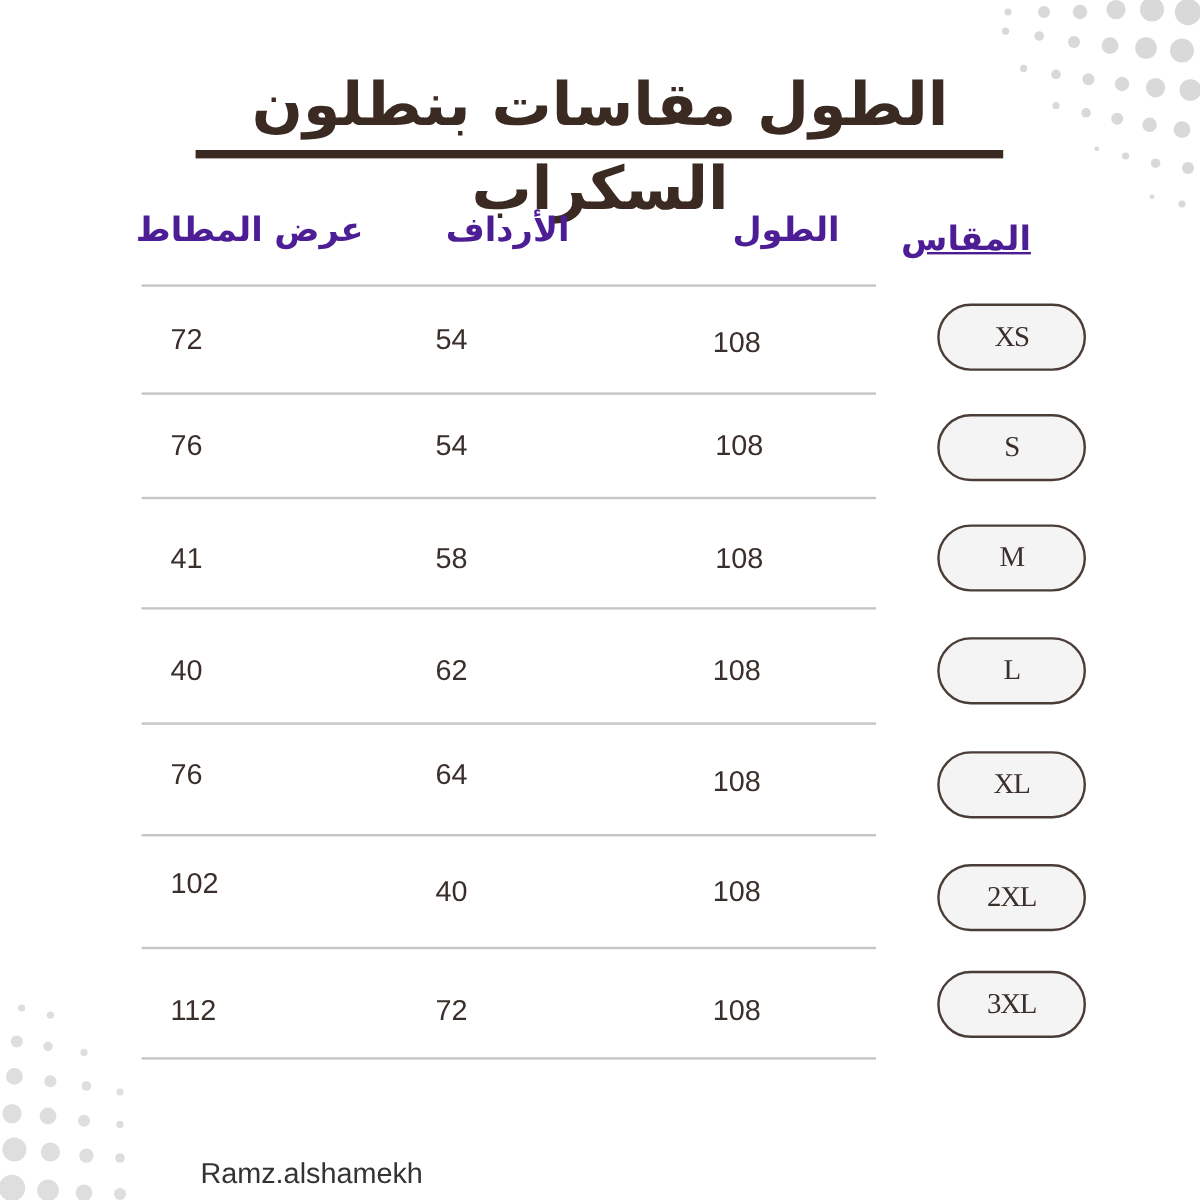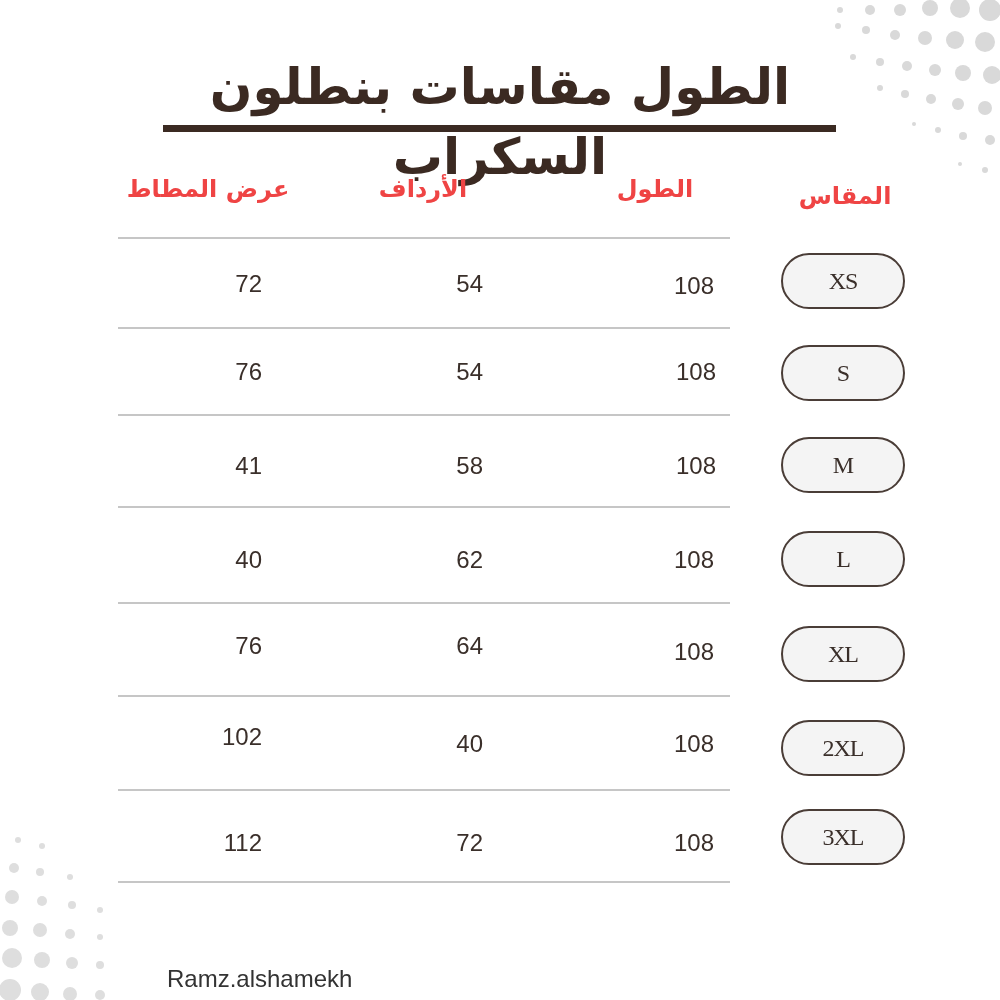--- a/index.html
+++ b/index.html
@@ -12,32 +12,32 @@
     .dots-bl { left: 0; bottom: 0; width: 200px; height: 200px; }
     .title {
       position: absolute; left: 130px; top: 52px; width: 740px; text-align: center;
       font-size: 50px; font-weight: bold; color: #3b2a22; direction: rtl; line-height: 70px;
       letter-spacing: 1px;
     }
     .title-underline {
       position: absolute; left: 163px; top: 125px; width: 673px; height: 7px; background: #3b2a22;
     }
     .hdr {
-      position: absolute; font-size: 24px; font-weight: bold; color: #ef4444; direction: rtl;
+      position: absolute; font-size: 28px; font-weight: bold; color: #4c1d95; direction: rtl;
       text-align: center; width: 200px;
     }
-    .hdr.size   { left: 745px; top: 182px; }
+    .hdr.size   { left: 705px; top: 182px; text-decoration: underline; }
     .hdr.len    { left: 555px; top: 175px; }
     .hdr.hips   { left: 323px; top: 175px; text-align: center; }
     .hdr.waist  { left: 108px; top: 175px; }
     .row-line {
       position: absolute; left: 118px; width: 612px; height: 2px; background: #c6c6c6;
     }
     .cell {
-      position: absolute; width: 120px; text-align: right; font-size: 24px;
+      position: absolute; width: 120px; text-align: left; font-size: 24px;
       font-family: "Liberation Sans", sans-serif; color: #3a2f2a;
     }
     .pill {
       position: absolute; left: 781px; width: 124px; height: 56px; border: 2px solid #4a3d37;
       border-radius: 30px; background: #f4f4f4; box-sizing: border-box;
       display: flex; align-items: center; justify-content: center;
       font-family: "Liberation Serif", serif; font-size: 24px; color: #3a2f2a; letter-spacing: -1px;
     }
     .footer {
       position: absolute; left: 167px; top: 965px; font-family: "Liberation Sans", sans-serif;

